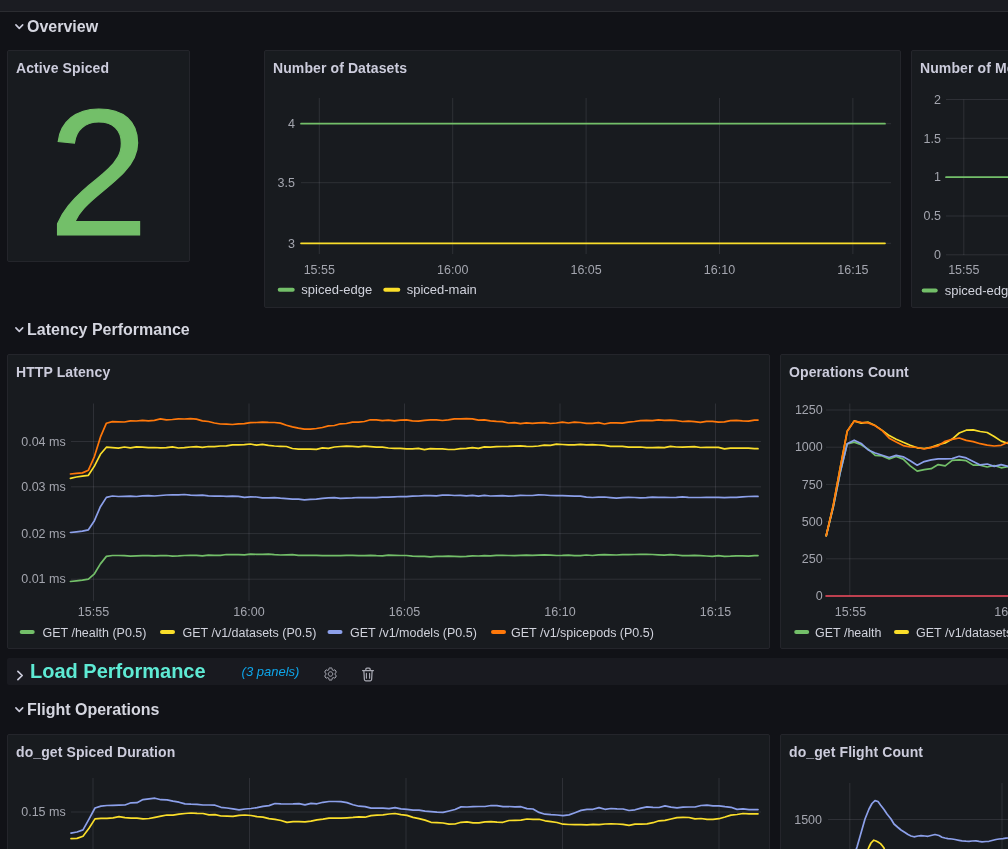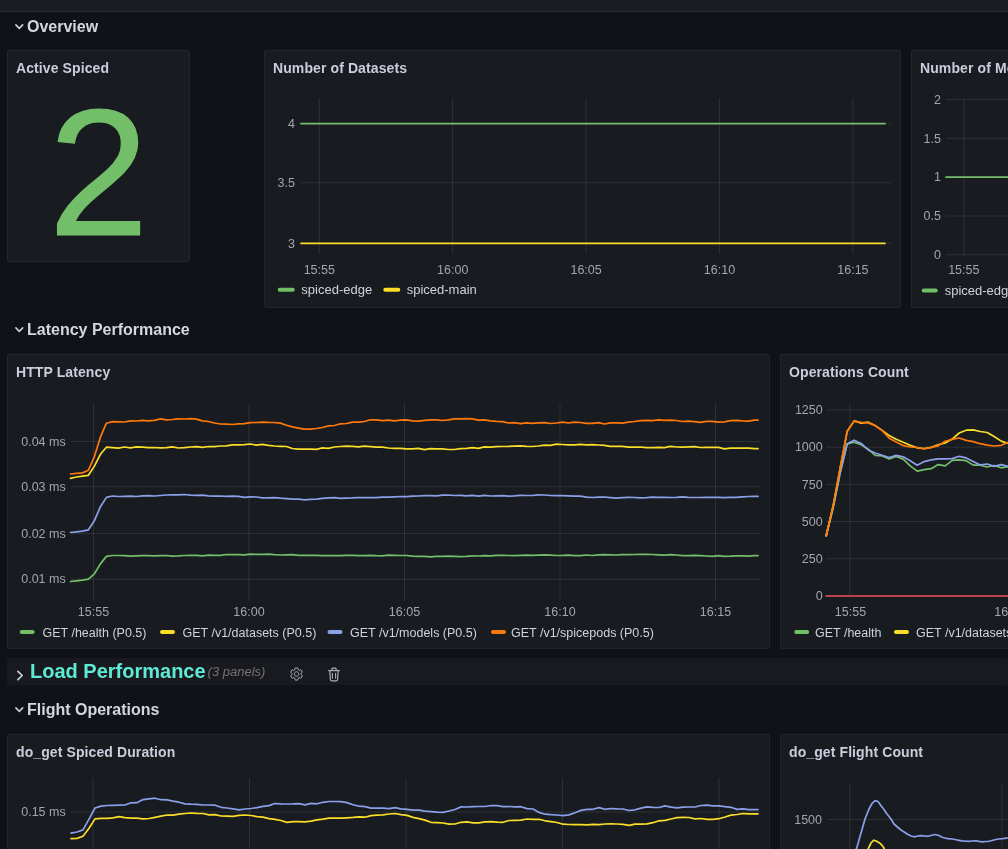--- a/index.html
+++ b/index.html
@@ -172,21 +172,21 @@
       <text x="41" y="88.7" text-anchor="end" font-size="12.5" fill="#a3a5ae">1500</text>
       <path d="M74.0,118.0L76.0,112.0L80.0,98.0L84.0,84.0L88.0,74.0L91.0,68.5L94.0,65.6L97.0,66.5L99.5,70.0L103.0,74.5L106.0,79.0L110.0,84.0L113.0,89.0L117.0,92.5L120.0,95.0L124.0,97.5L127.0,99.5L130.0,101.0L133.0,101.8L137.0,101.0L140.0,100.6L144.0,101.0L147.0,101.3L150.0,100.5L154.0,99.5L158.0,100.5L161.0,102.2L164.0,103.0L167.0,103.6L171.0,104.0L174.0,104.5L178.0,105.3L181.0,105.9L185.0,106.2L188.0,106.3L191.0,106.0L195.0,105.9L198.0,106.4L201.0,106.8L205.0,106.5L208.0,106.3L211.0,105.5L215.0,104.5L218.0,104.0L222.0,103.6L225.0,103.2L228.0,102.9L240.0,102.0L270.0,101.0L330.0,99.5L400.0,98.0" fill="none" stroke="#8CA0EA" stroke-width="1.7" stroke-linejoin="round" stroke-linecap="round"></path>
       <path d="M85.5,118.0L88.0,112.0L90.0,108.0L92.8,105.2L95.0,106.0L97.0,107.0L99.5,108.6L101.5,111.0L103.0,113.0L104.5,118.0" fill="none" stroke="#FADE2A" stroke-width="1.7" stroke-linejoin="round" stroke-linecap="round"></path>
     </svg>
   </div>
 <div style="position:absolute;left:7px;top:658px;width:1001px;height:27px;background:#191a20;border-radius:2px;display:flex;align-items:center;padding-left:6px">
     <svg width="14" height="14" viewBox="0 0 14 14" style="margin-right:2px;transform:translateY(3px)">
       <path d="M4.9 3.3 L9.2 7.5 L4.9 11.7" fill="none" stroke="#ccccdc" stroke-width="1.7" stroke-linecap="round" stroke-linejoin="round"></path>
     </svg>
     <span style="font-size:20px;font-weight:700;color:#5eead4;margin-left:1px">Load Performance</span>
-    <span style="font-size:13px;font-style:italic;color:#737373;margin-left:2px">(3 panels)</span>
+    <span style="font-size:13px;font-style:italic;color:#0ea5e9;margin-left:36px">(3 panels)</span>
     <span style="margin-left:24px;display:flex;align-items:center;transform:translateY(2.5px)">
       <svg width="15" height="15" viewBox="0 0 24 24" fill="none" stroke="#a9aab4" stroke-width="1.6" stroke-linejoin="round">
         <path d="M19.14,12.94c0.04-0.3,0.06-0.61,0.06-0.94c0-0.32-0.02-0.64-0.07-0.94l2.03-1.58c0.18-0.14,0.23-0.41,0.12-0.61l-1.92-3.32c-0.12-0.22-0.37-0.29-0.59-0.22l-2.39,0.96c-0.5-0.38-1.03-0.7-1.62-0.94L14.4,2.81c-0.04-0.24-0.24-0.41-0.48-0.41h-3.84c-0.24,0-0.43,0.17-0.47,0.41L9.25,5.35C8.66,5.59,8.12,5.92,7.63,6.29L5.24,5.33c-0.22-0.08-0.47,0-0.59,0.22L2.74,8.87C2.62,9.08,2.66,9.34,2.86,9.48l2.03,1.58C4.84,11.36,4.8,11.69,4.8,12s0.02,0.64,0.07,0.94l-2.03,1.58c-0.18,0.14-0.23,0.41-0.12,0.61l1.92,3.32c0.12,0.22,0.37,0.29,0.59,0.22l2.39-0.96c0.5,0.38,1.03,0.7,1.62,0.94l0.36,2.54c0.05,0.24,0.24,0.41,0.48,0.41h3.84c0.24,0,0.44-0.17,0.47-0.41l0.36-2.54c0.59-0.24,1.13-0.56,1.62-0.94l2.39,0.96c0.22,0.08,0.47,0,0.59-0.22l1.92-3.32c0.12-0.22,0.07-0.47-0.12-0.61L19.14,12.94z M12,15.6c-1.98,0-3.6-1.62-3.6-3.6s1.62-3.6,3.6-3.6s3.6,1.62,3.6,3.6S13.98,15.6,12,15.6z"></path>
       </svg>
     </span>
     <span style="margin-left:23px;display:flex;align-items:center;transform:translateY(3px)">
       <svg width="14" height="15" viewBox="0 0 14 16">
         <g stroke="#a9aab4" fill="none" stroke-width="1.3" stroke-linecap="round">
           <path d="M1.2 3.8 H12.8"></path>
           <path d="M4.7 3.6 V2.4 a1.1 1.1 0 0 1 1.1-1.1 h2.4 a1.1 1.1 0 0 1 1.1 1.1 V3.6"></path>

